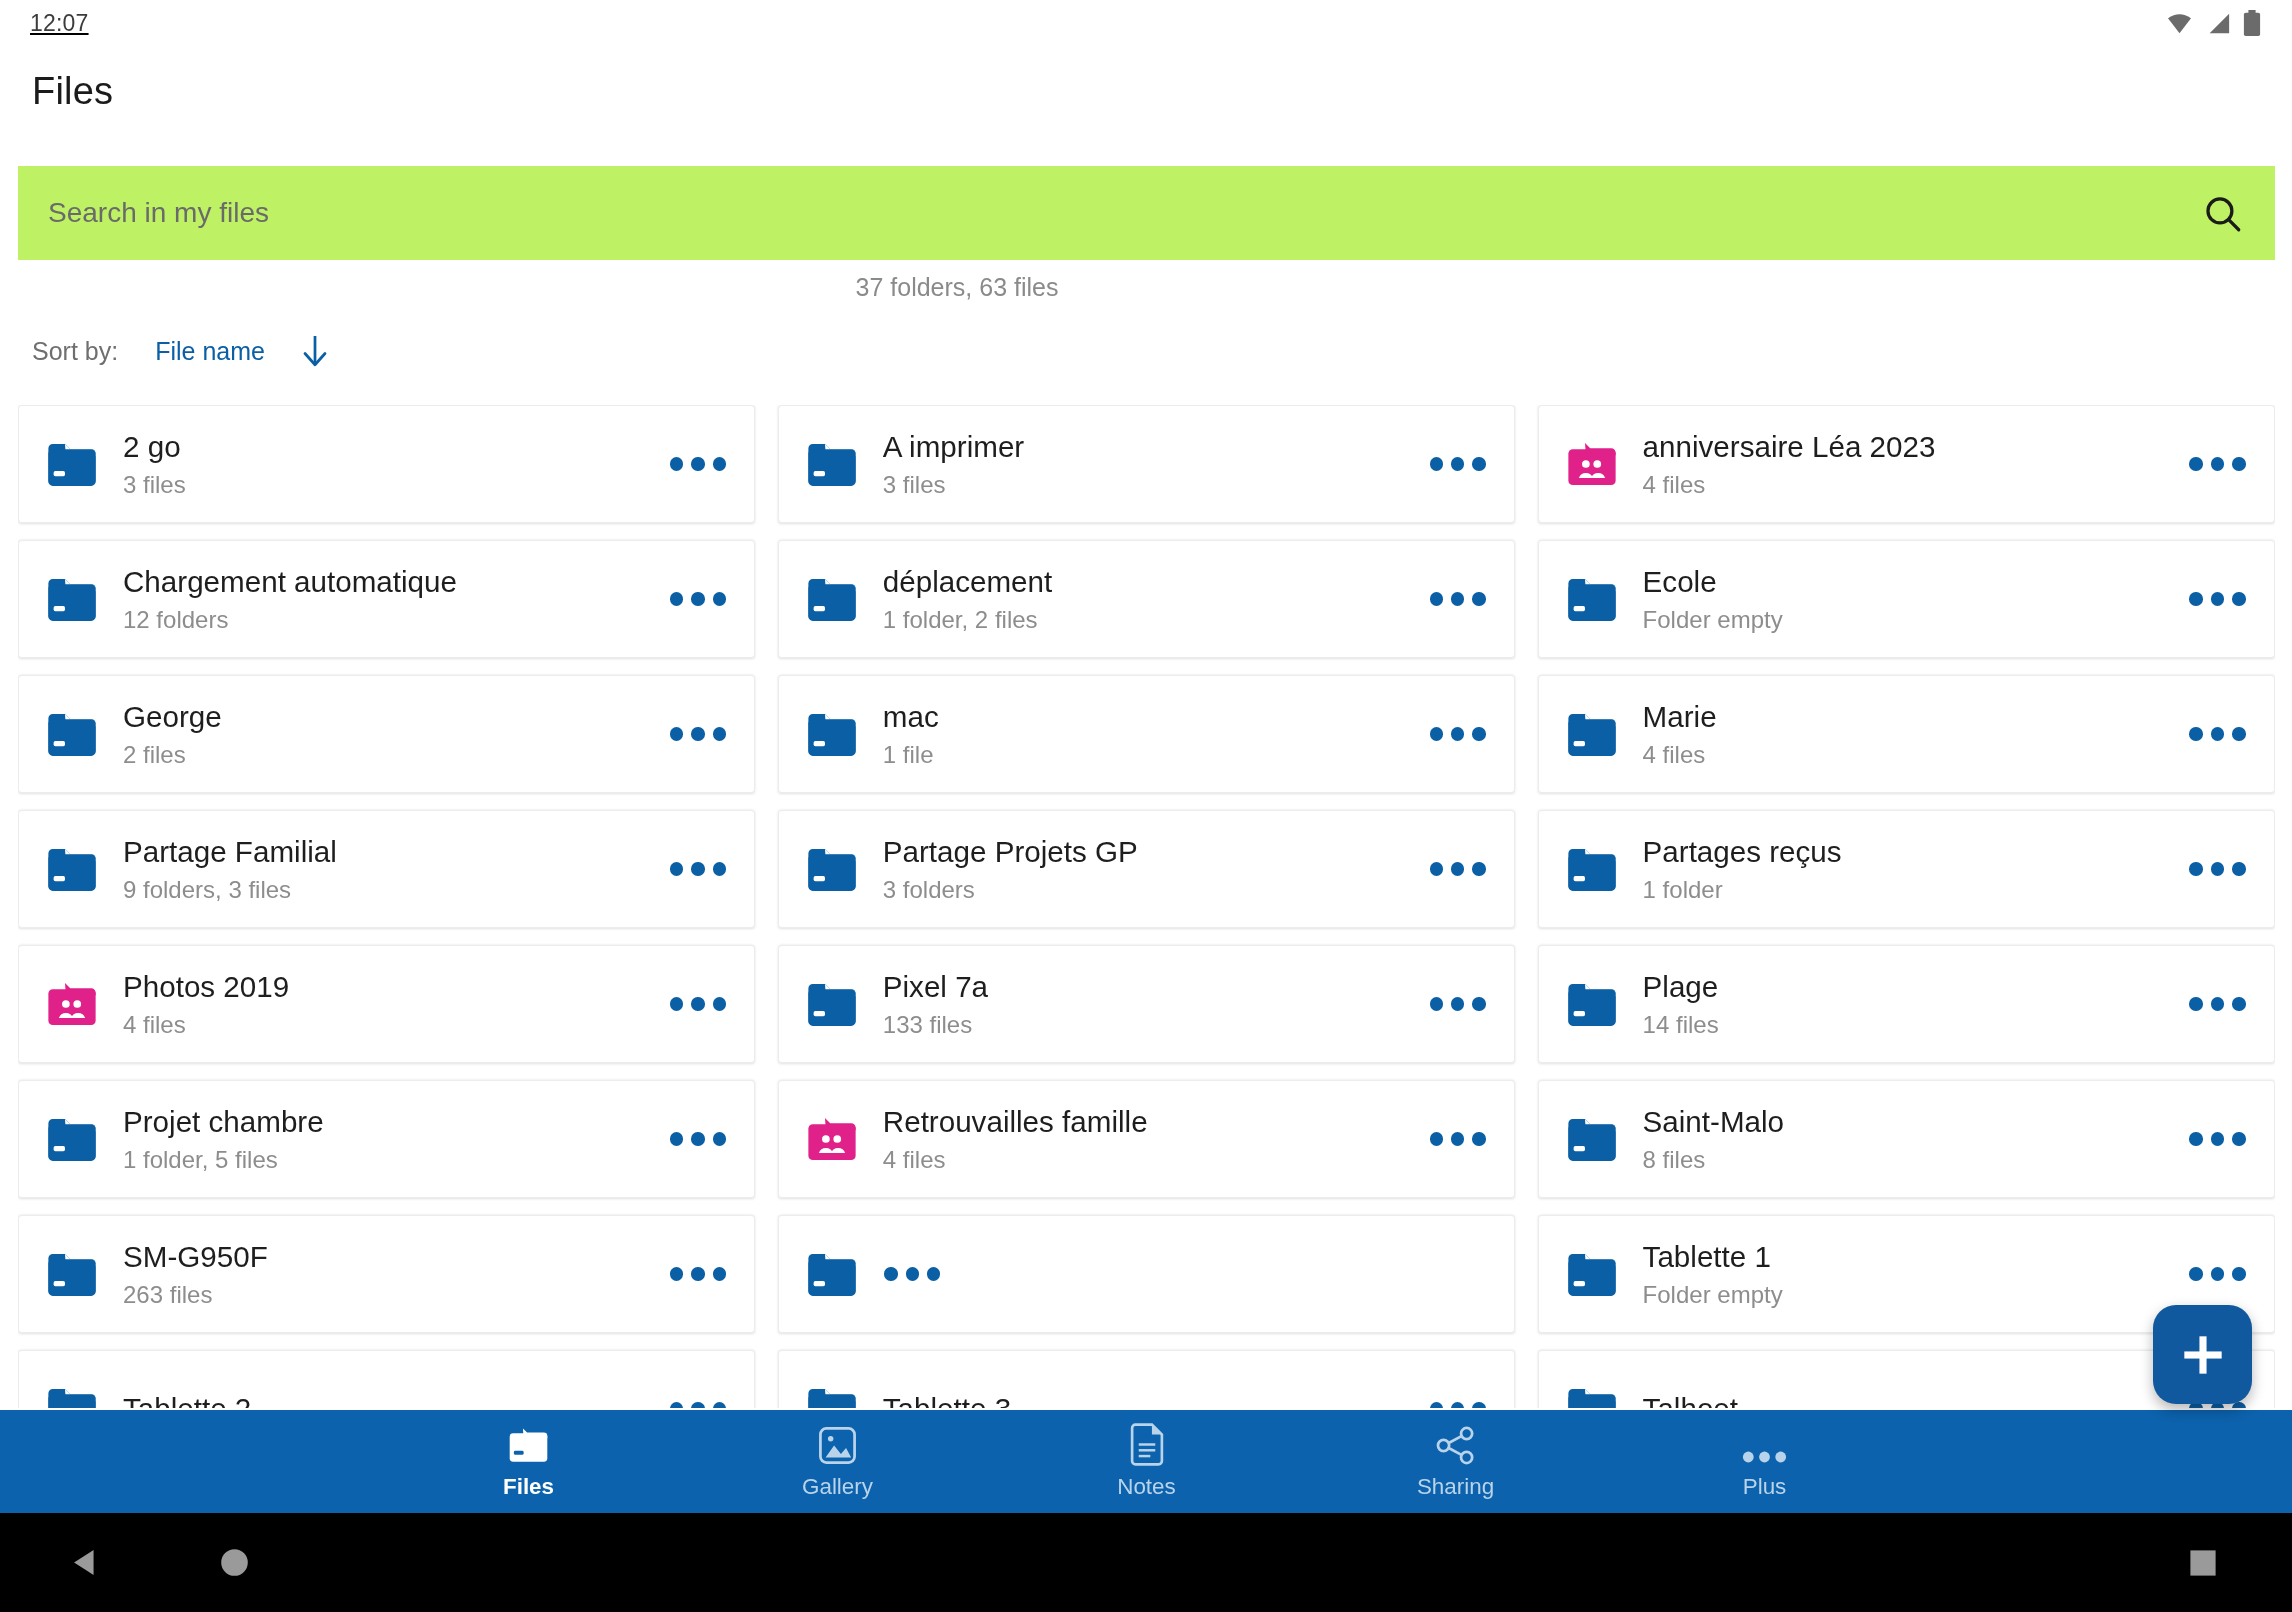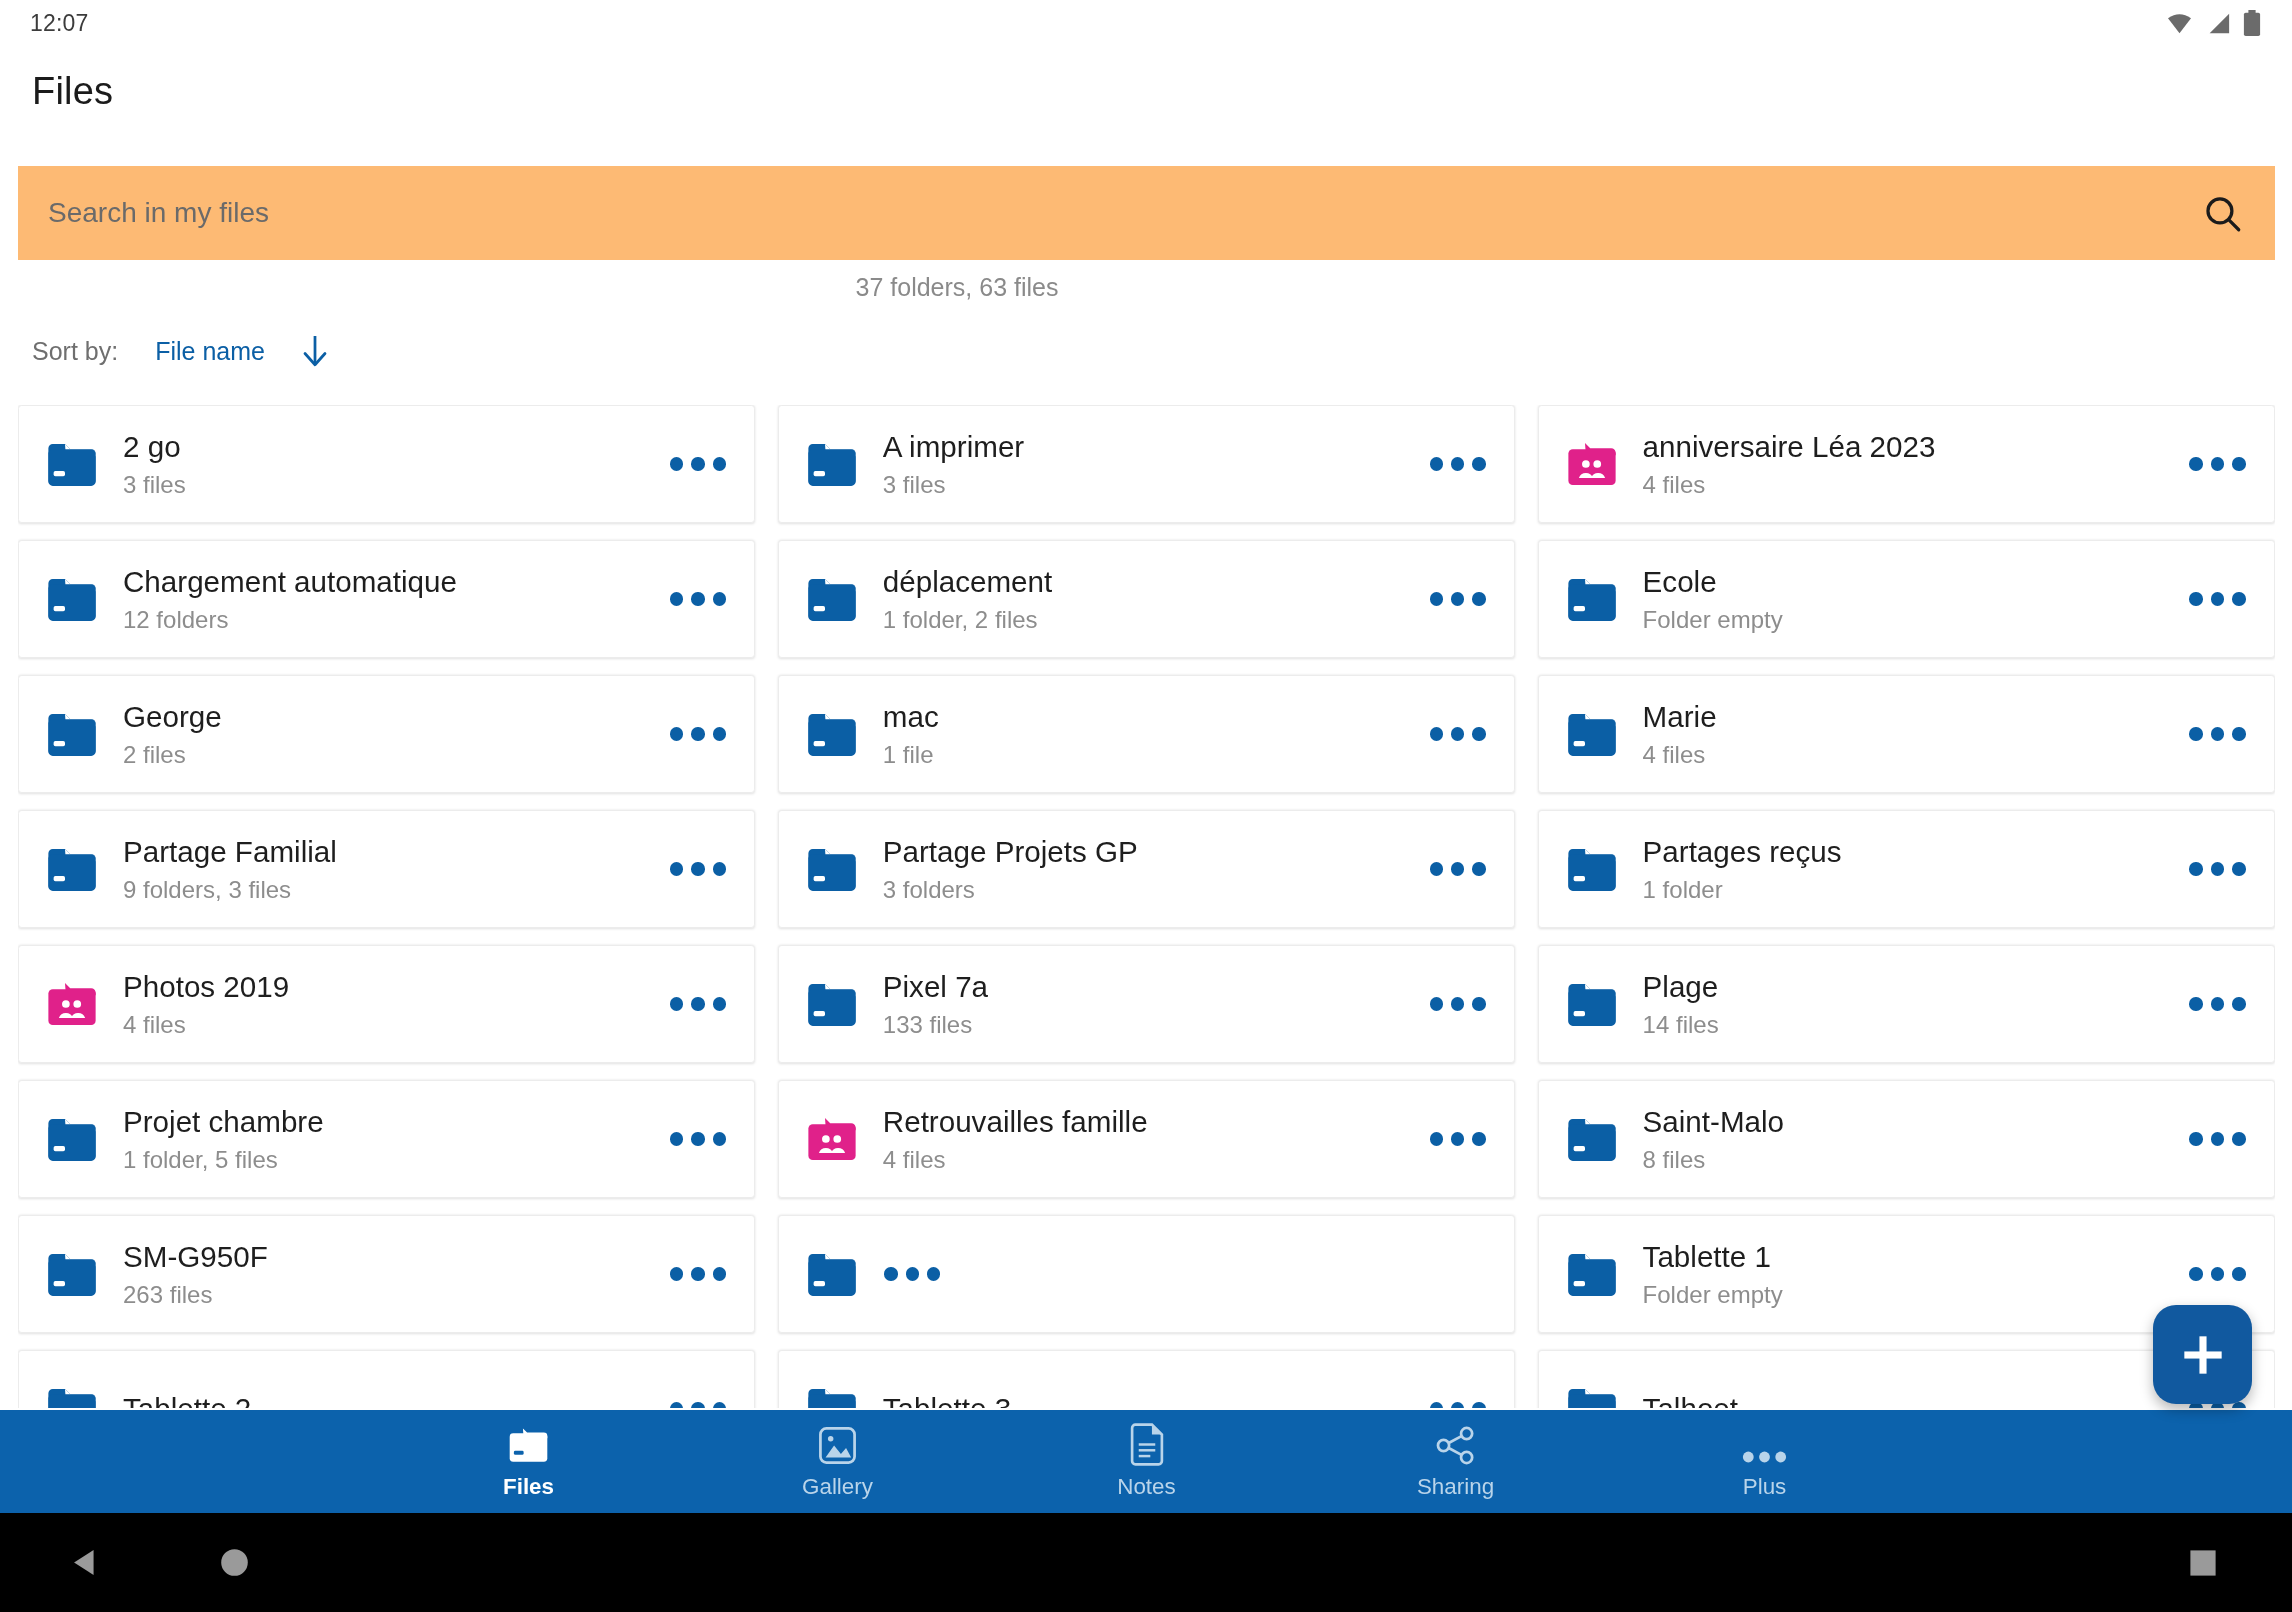--- a/index.html
+++ b/index.html
@@ -9,35 +9,36 @@
     font-family:"Liberation Sans", sans-serif;
     overflow:hidden;
   }
   #app { position:relative; width:2293px; height:1612px; background:#fff; }
 
   
   .statusbar{
     position:absolute; top:0; left:0; width:2293px; height:47px;
     display:flex; align-items:center; justify-content:space-between;
     padding:0 32px 0 30px;
+    text-decoration:underline;
   }
   .status-clock{ font-size:23px; color:#3c3c3c; letter-spacing:0.2px; }
   .status-icons{ display:flex; align-items:center; gap:12.5px; }
 
   
   .app-title{
     position:absolute; top:70px; left:32px;
     font-size:38px; color:#1b1b1b; letter-spacing:0.2px;
   }
 
   
   .searchbar{
     position:absolute; top:166px; left:18px;
     width:2257px; height:94px;
-    background:#fdba74;
+    background:#bef264;
     display:flex; align-items:center;
     padding:0 32px 0 30px;
   }
   .search-placeholder{ font-size:28px; color:#6a6a6a; flex:1; }
   .search-icon{ width:41px; height:41px; flex:none; }
 
   
   .counts{
     position:absolute; top:273px; left:0; width:1914px;
     text-align:center; font-size:25px; color:#8a8a8a;

